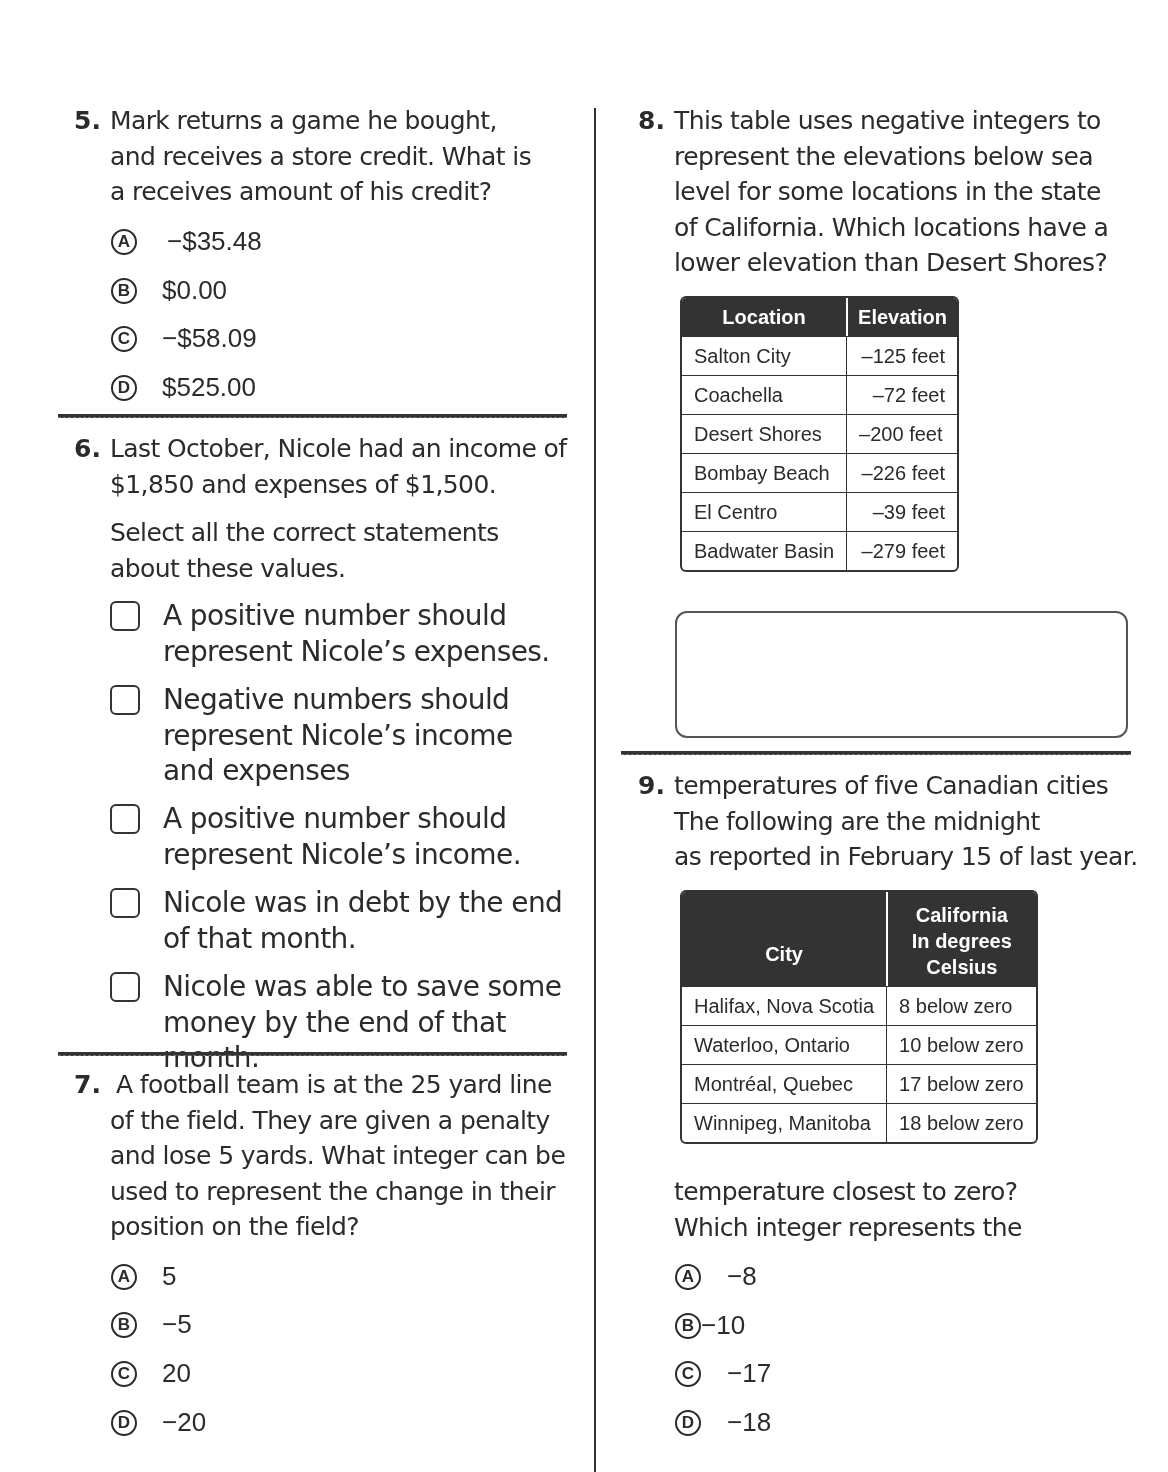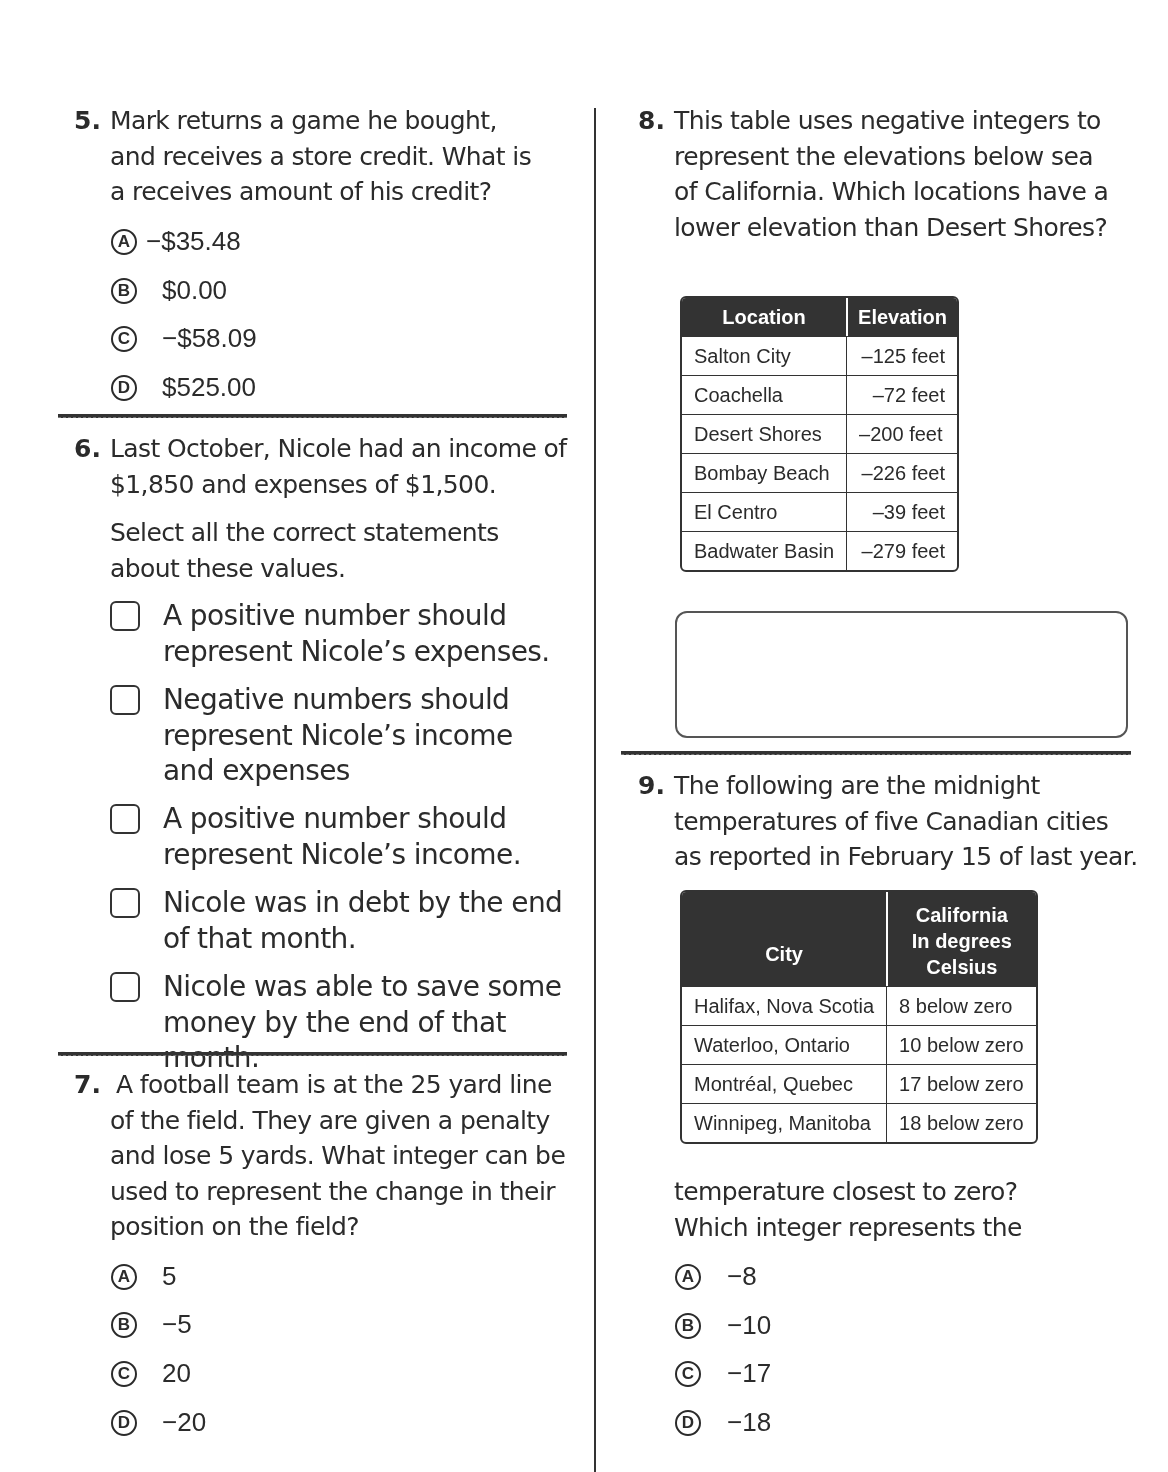--- a/index.html
+++ b/index.html
@@ -49,21 +49,21 @@
   <div class="q" style="left:74px; top:103px;">
     <div class="qnum">5.</div>
     <div class="qtext" style="margin-left:36px;">
       <div>Mark returns a game he bought,</div>
       <div>and receives a store credit. What is</div>
       <div>a receives amount of his credit?</div>
     </div>
   </div>
   <div class="opt" style="left:111px; top:226px;">
     <span class="bubble">A</span>
-    <span class="opt-text" style="margin-left:9px;">−$35.48</span>
+    <span class="opt-text" style="margin-left:30px;">−$35.48</span>
   </div>
   <div class="opt" style="left:111px; top:275px;">
     <span class="bubble">B</span>
     <span class="opt-text" style="margin-left:25px;">$0.00</span>
   </div>
   <div class="opt" style="left:111px; top:323px;">
     <span class="bubble">C</span>
     <span class="opt-text" style="margin-left:25px;">−$58.09</span>
   </div>
   <div class="opt" style="left:111px; top:372px;">
@@ -138,20 +138,21 @@
 
 <div class="divider-v"></div>
 
 <div class="col col-right">
 
   <div class="q" style="left:38px; top:103px;">
     <div class="qnum">8.</div>
     <div class="qtext" style="margin-left:36px;">
       <div>This table uses negative integers to</div>
       <div>represent the elevations below sea</div>
+      <div>level for some locations in the state</div>
       <div>of California. Which locations have a</div>
       <div>lower elevation than Desert Shores?</div>
     </div>
   </div>
 
   <table class="dtable" style="left:80px; top:296px; width:278px;">
     <thead>
       <tr style="height:38px;">
         <th style="width:137px; vertical-align:middle;">Location</th>
         <th style="vertical-align:middle;">Elevation</th>
@@ -185,22 +186,22 @@
     </tbody>
   </table>
 
   <div class="answer-box"></div>
 
   <div class="hrule" style="left:21px; top:751px; width:510px;"></div>
 
   <div class="q" style="left:38px; top:768px;">
     <div class="qnum">9.</div>
     <div class="qtext" style="margin-left:36px;">
+      <div>temperatures of five Canadian cities</div>
       <div>The following are the midnight</div>
-      <div>temperatures of five Canadian cities</div>
       <div>as reported in February 15 of last year.</div>
     </div>
   </div>
 
   <table class="dtable" style="left:80px; top:890px; width:344px;">
     <thead>
       <tr style="height:94px;">
         <th style="width:178px; padding-bottom:20px;">City</th>
         <th style="line-height:26px; padding:6px 10px 6px;">
           <div>California</div>
@@ -233,21 +234,21 @@
     <div>temperature closest to zero?</div>
     <div>Which integer represents the</div>
   </div>
 
   <div class="opt" style="left:75px; top:1261px;">
     <span class="bubble">A</span>
     <span class="opt-text" style="margin-left:26px;">−8</span>
   </div>
   <div class="opt" style="left:75px; top:1310px;">
     <span class="bubble">B</span>
-    <span class="opt-text" style="margin-left:26px;">−10</span>
+    <span class="opt-text" style="">−10</span>
   </div>
   <div class="opt" style="left:75px; top:1358px;">
     <span class="bubble">C</span>
     <span class="opt-text" style="margin-left:26px;">−17</span>
   </div>
   <div class="opt" style="left:75px; top:1407px;">
     <span class="bubble">D</span>
     <span class="opt-text" style="margin-left:26px;">−18</span>
   </div>
 </div>

